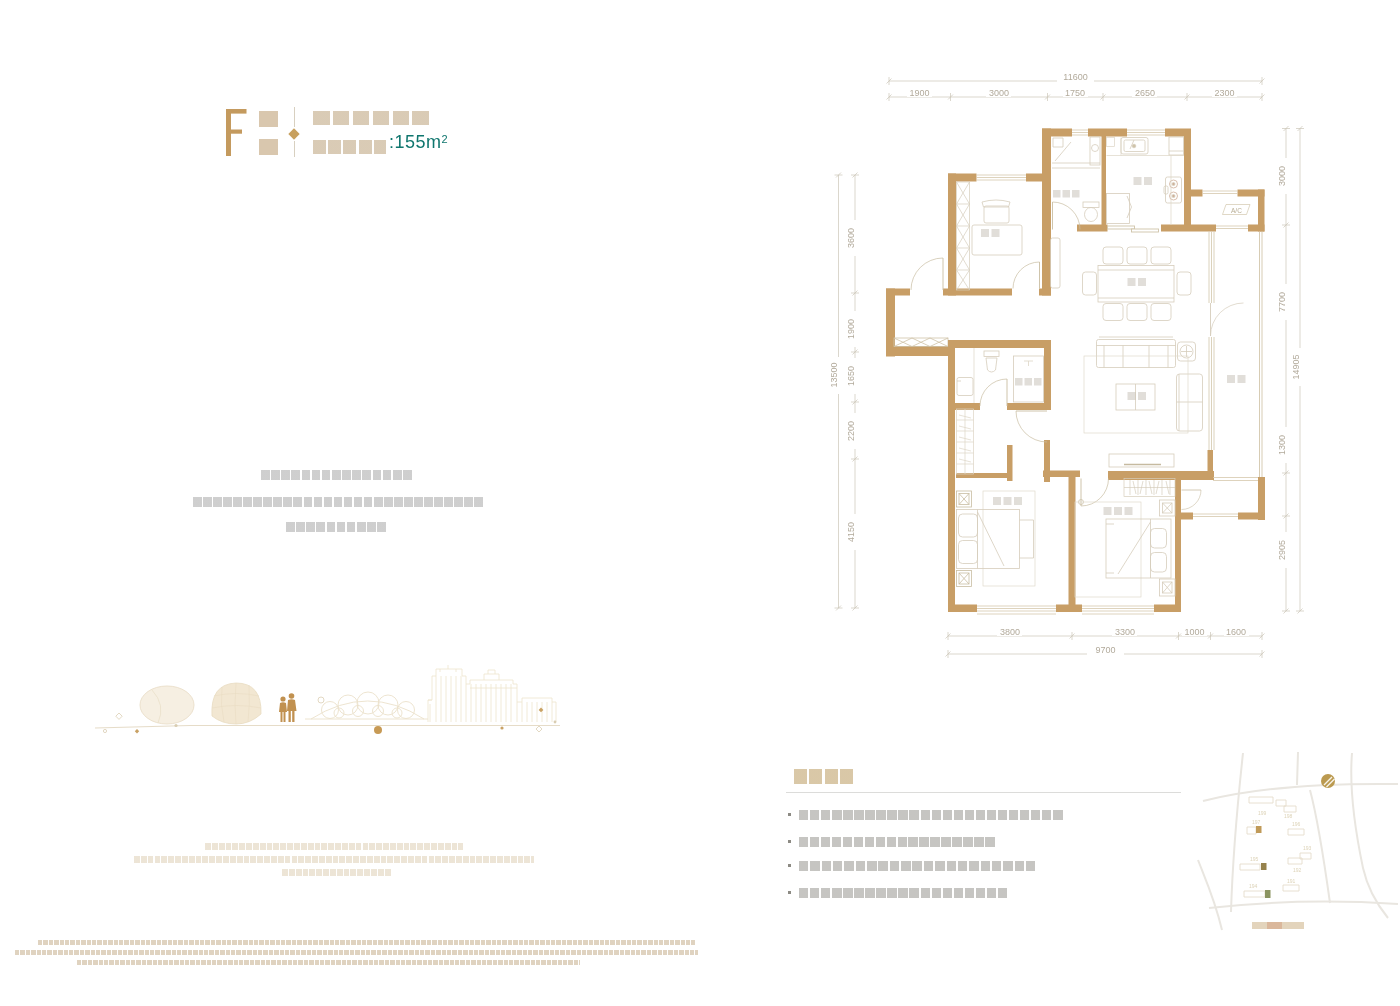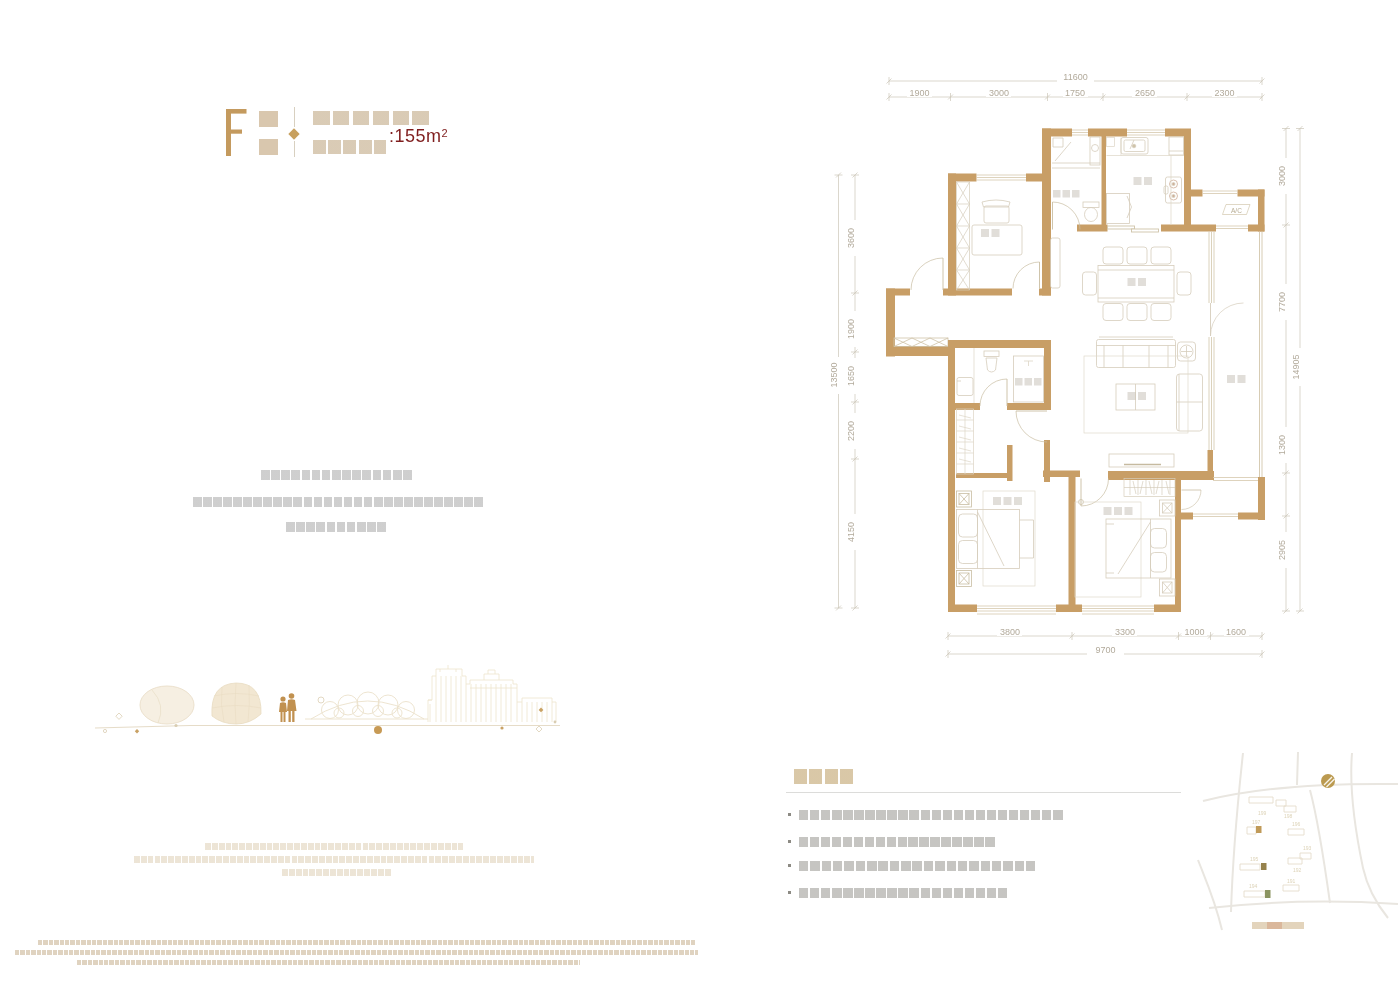--- a/index.html
+++ b/index.html
@@ -21,21 +21,21 @@
 <div class="a" style="left:259px;top:111px;width:19px;height:16px;background:rgba(175,138,85,0.48)"></div>
 <div class="a" style="left:259px;top:139px;width:19px;height:16px;background:rgba(175,138,85,0.48)"></div>
 
 <div class="a" style="left:294px;top:107px;width:1px;height:20px;background:#d8d0c0"></div>
 <div class="a" style="left:290px;top:130px;width:8px;height:8px;background:#c8a05e;transform:rotate(45deg)"></div>
 <div class="a" style="left:294px;top:141px;width:1px;height:16px;background:#d8d0c0"></div>
 
 <div class="a" style="left:313px;top:111px;width:118px;height:14px;background:repeating-linear-gradient(90deg,rgba(172,140,92,0.45) 0 16.5px,transparent 16.5px 19.9px)"></div>
 
 <div class="a" style="left:313px;top:140px;width:73px;height:14px;background:repeating-linear-gradient(90deg,rgba(172,140,92,0.45) 0 13px,transparent 13px 15.2px)"></div>
-<div class="a" style="left:389px;top:126px;font-size:18px;color:#7f1d1d;letter-spacing:0.5px">:155m<span style="font-size:11px;vertical-align:5px">2</span></div>
+<div class="a" style="left:389px;top:132px;font-size:18px;color:#0f766e;letter-spacing:0.5px">:155m<span style="font-size:11px;vertical-align:5px">2</span></div>
 
 <div class="a" style="left:261px;top:470px;width:152px;height:9.5px;background:repeating-linear-gradient(90deg,rgba(145,145,145,0.44) 0 8.6px,transparent 8.6px 10.15px)"></div>
 
 <div class="a" style="left:193px;top:497px;width:291px;height:9.5px;background:repeating-linear-gradient(90deg,rgba(145,145,145,0.44) 0 8.6px,transparent 8.6px 10.05px)"></div>
 
 <div class="a" style="left:286px;top:522px;width:101px;height:9.5px;background:repeating-linear-gradient(90deg,rgba(145,145,145,0.44) 0 8.6px,transparent 8.6px 10.15px)"></div>
 
 <div class="a" style="left:205px;top:843px;width:258px;height:7px;background:repeating-linear-gradient(90deg,rgba(195,168,120,0.3) 0 5.8px,transparent 5.8px 6.85px)"></div>
 
 <div class="a" style="left:134px;top:856px;width:400px;height:7px;background:repeating-linear-gradient(90deg,rgba(195,168,120,0.3) 0 5.8px,transparent 5.8px 6.85px)"></div>

